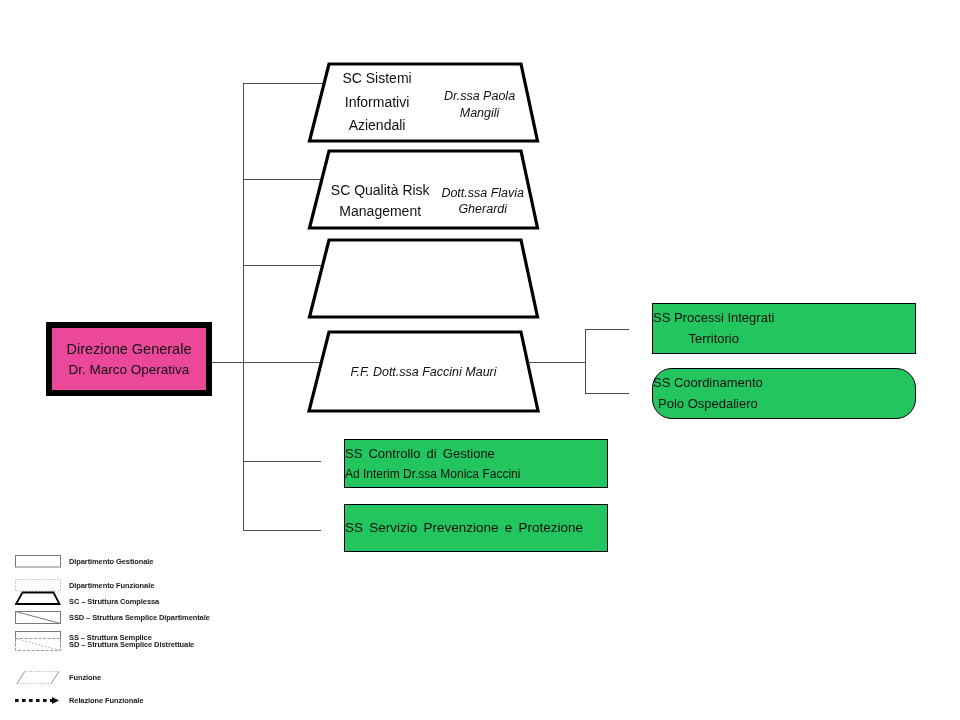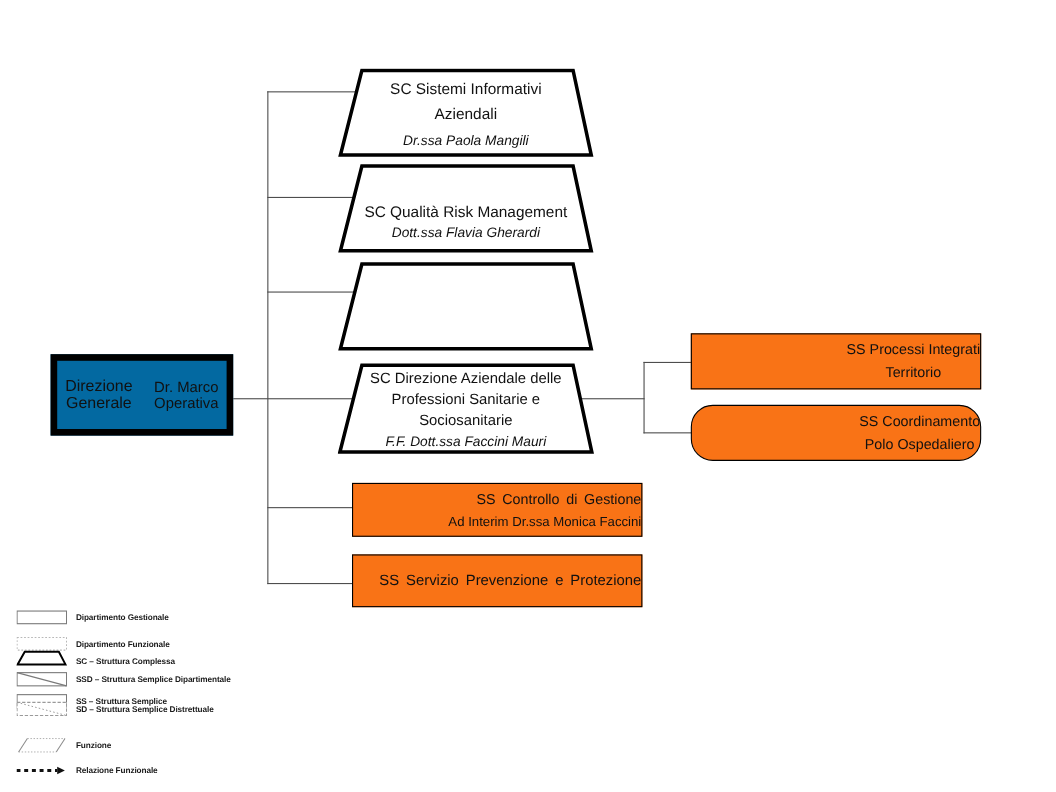--- a/index.html
+++ b/index.html
@@ -5,39 +5,39 @@
   html,body{margin:0;padding:0;background:#fff;}
   #canvas{position:relative;width:960px;height:720px;background:#ffffff;overflow:hidden;
           font-family:"Liberation Sans",sans-serif;color:#111;}
   .pre{white-space:pre-line;}
   
   .hline,.vline{position:absolute;background:#4d4d4d;}
   .hline{height:1.4px;}
   .vline{width:1.4px;}
   
   .root-box{position:absolute;left:46px;top:322px;width:154px;height:62px;
-            border:6px solid #000;background:#0369a1;display:flex;flex-direction:row;
+            border:6px solid #000;background:#ec4899;display:flex;flex-direction:column;
             justify-content:center;align-items:center;gap:5px;text-align:center;}
   .root-title{font-size:14.5px;}
   .root-person{font-size:13.5px;}
   
   .sc-node{position:absolute;left:307px;width:233px;height:81px;}
   .sc-node svg{position:absolute;left:0;top:0;}
   .sc-text{position:absolute;left:14px;right:14px;top:0;bottom:0;display:flex;
-           flex-direction:column;justify-content:center;align-items:center;text-align:center;}
+           flex-direction:row;justify-content:center;align-items:center;text-align:center;}
   .sc-title{font-size:14px;line-height:1.48;}
   .sc-person{font-size:12.5px;font-style:italic;line-height:1.3;margin-top:1px;}
   .sc-sistemi .sc-title{line-height:1.7;}
   .sc-sistemi .sc-person{margin-top:4px;}
   .sc-qualita .sc-text{padding-top:22px;}
   .sc-gestione .sc-text{padding-top:16px;}
   .sc-prof .sc-title{line-height:1.42;font-size:13.5px;}
   
-  .ss-box{position:absolute;border:1.5px solid #000;background:#f97316;display:flex;
-          flex-direction:column;justify-content:center;align-items:flex-end;text-align:center;}
+  .ss-box{position:absolute;border:1.5px solid #000;background:#22c55e;display:flex;
+          flex-direction:column;justify-content:center;align-items:flex-start;text-align:center;margin-left:24px;}
   .ss-title{font-size:13px;line-height:1.55;}
   .ss-person{font-size:12px;line-height:1.5;}
   .ws{word-spacing:2.5px;}
   
   .legend{position:absolute;left:15px;top:553px;width:280px;height:162px;}
   .lrow{position:absolute;left:0;display:flex;align-items:center;height:15px;}
   .licon{width:46px;height:15px;margin-right:8px;flex:0 0 46px;}
   .llabel{font-size:7.5px;font-weight:bold;letter-spacing:-0.1px;color:#1a1a1a;white-space:nowrap;}
 </style>
 </head>
@@ -87,23 +87,20 @@
     <svg width="233" height="81" viewBox="0 0 233 81">
       <polygon points="22,2 214,2 230.5,79 2.5,79" fill="#fff" stroke="#000" stroke-width="3.2"></polygon>
     </svg>
   </div>
 
   <div class="sc-node sc-prof" style="top:330px;height:83px;">
     <svg width="233" height="83" viewBox="0 0 233 83">
       <polygon points="22,2 214,2 231,81 2,81" fill="#fff" stroke="#000" stroke-width="3.2"></polygon>
     </svg>
     <div class="sc-text">
-      <div class="sc-title pre">SC Direzione Aziendale delle
-Professioni Sanitarie e
-Sociosanitarie</div>
       <div class="sc-person">F.F. Dott.ssa Faccini Mauri</div>
     </div>
   </div>
 
   <div class="ss-box" style="left:628px;top:303px;width:262px;height:49px;">
     <div class="ss-title pre">SS Processi Integrati
 Territorio</div>
   </div>
   <div class="ss-box" style="left:628px;top:368px;width:262px;height:49px;border-radius:20px;">
     <div class="ss-title pre">SS Coordinamento

